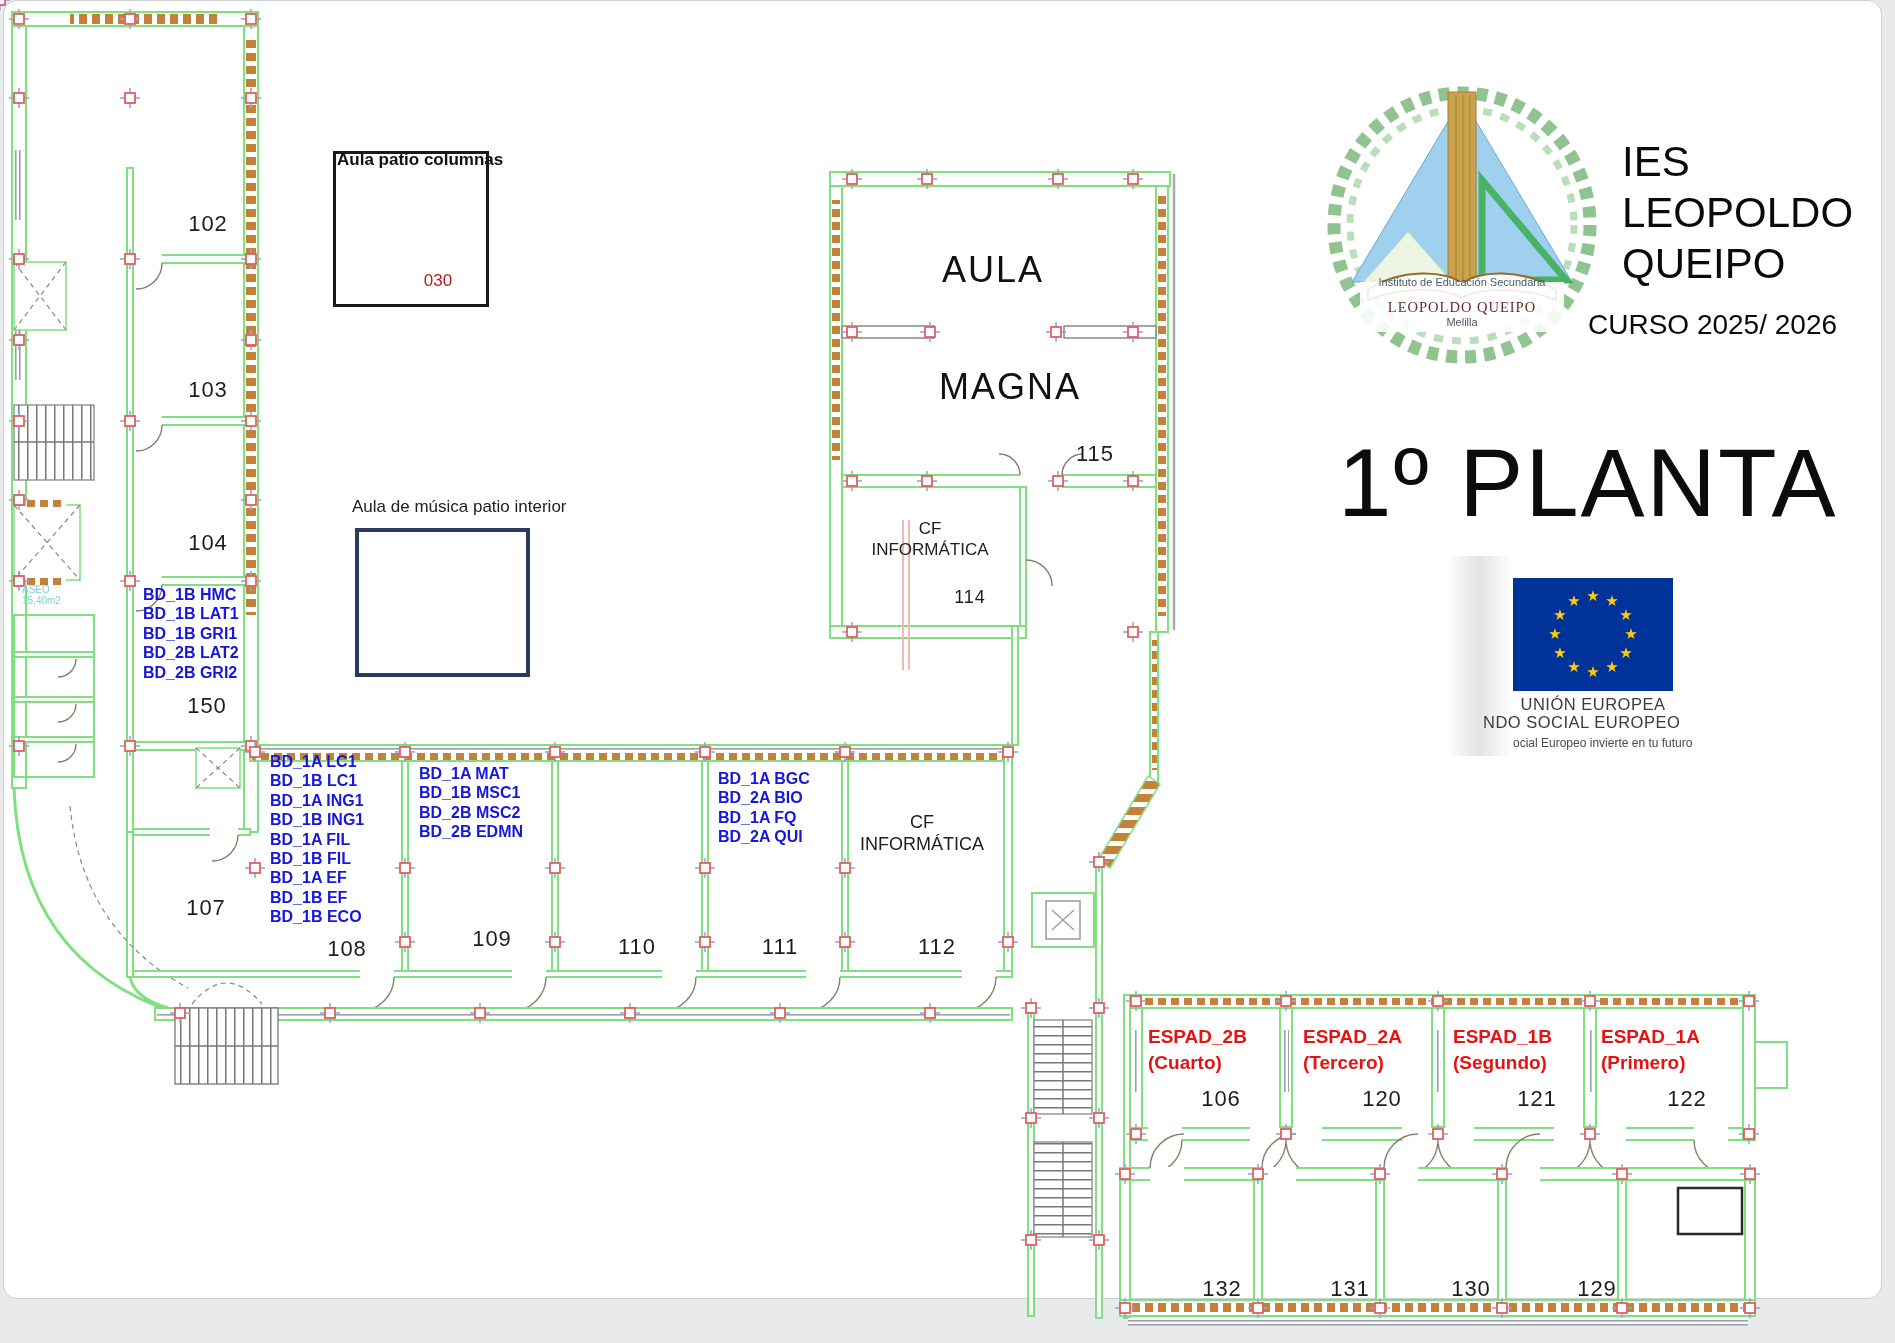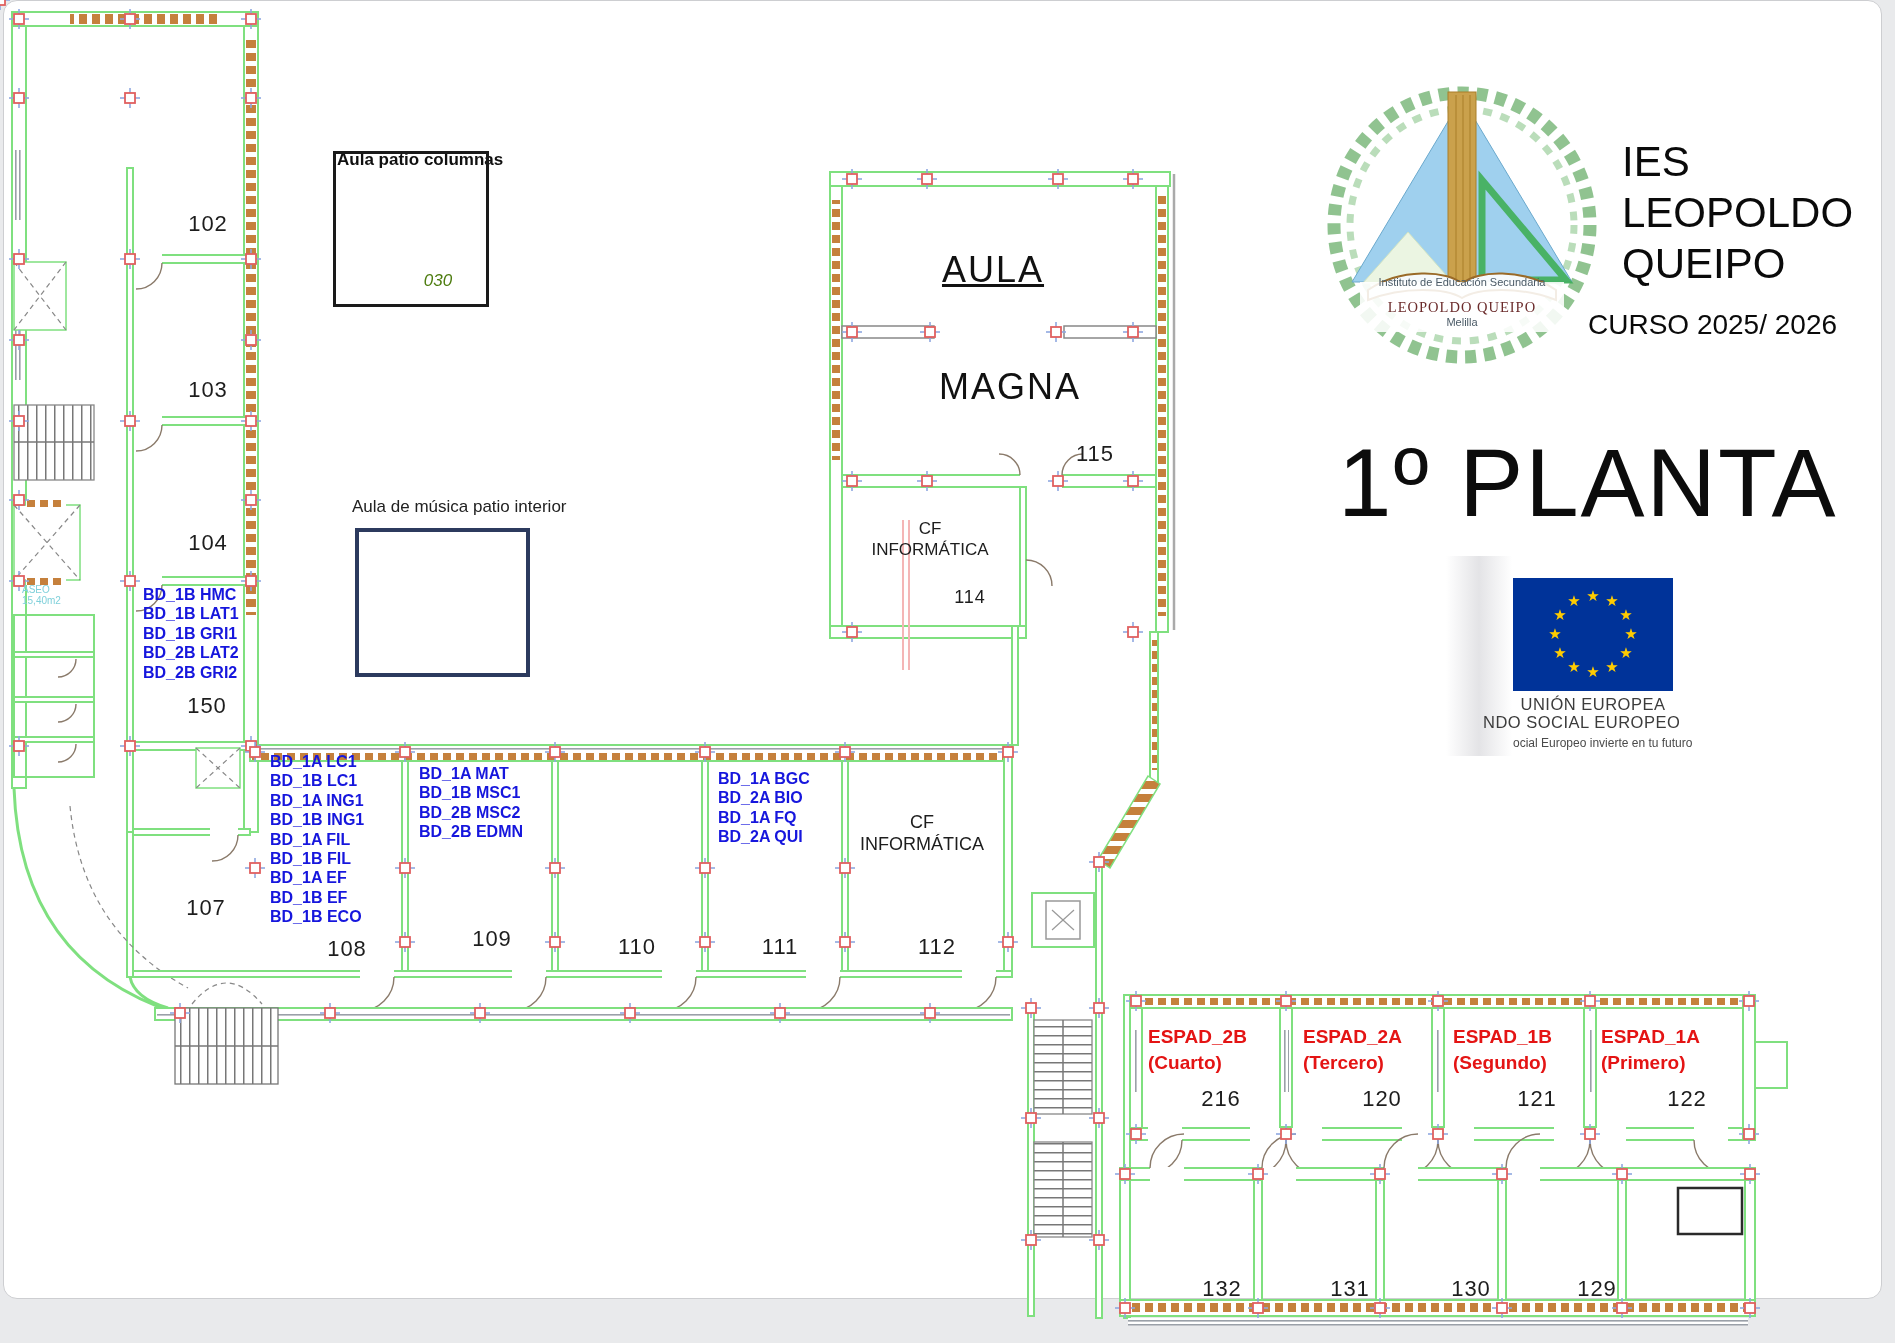--- a/index.html
+++ b/index.html
@@ -3,21 +3,21 @@
 <meta charset="utf-8">
 <style>
   html,body{margin:0;padding:0;background:#e9eaec;}
   #stage{position:relative;width:1895px;height:1343px;background:#e9eaec;overflow:hidden;
          font-family:"Liberation Sans","DejaVu Sans",sans-serif;}
   #sheet{position:absolute;left:3px;top:0;width:1877px;height:1297px;background:#ffffff;
          border:1px solid #cdced1;border-radius:14px;}
   #plan-svg{position:absolute;left:0;top:0;width:1895px;height:1343px;}
   .lbl{position:absolute;color:#1c1c1c;white-space:nowrap;}
   .num{font-size:22px;letter-spacing:1px;transform:translateX(-50%);color:#1d1d1d;}
-  .num-sm{font-size:17px;transform:translateX(-50%);color:#4d7c0f;font-style:italic;}
+  .num-sm{font-size:17px;transform:translateX(-50%);color:#b91c1c;}
   .codes{font-weight:bold;font-size:16px;line-height:19.4px;color:#1616dd;white-space:pre-line;}
   .espad{font-weight:bold;font-size:19px;line-height:26px;color:#e41414;white-space:pre-line;}
   .cf{font-size:18px;line-height:22px;text-align:center;transform:translateX(-50%);
       white-space:pre-line;color:#1d1d1d;}
   .cf-sm{font-size:17px;line-height:21px;}
   .bigword{font-size:36px;letter-spacing:2px;transform:translateX(-50%);color:#111;}
   .bold-note{font-weight:bold;font-size:17px;color:#101010;margin-top:28px;}
   .plain-note{font-size:17px;color:#222;}
   .aseo{font-size:10px;line-height:11px;color:#7fd0da;white-space:pre-line;}
   #box-030{position:absolute;left:333px;top:151px;width:150px;height:150px;border:3px solid #1a1a1a;}
@@ -416,27 +416,27 @@
   <div class="lbl num" style="left:780px;top:934px;">111</div>
 
   <div class="lbl cf" style="left:922px;top:811px;">CF
 INFORMÁTICA</div>
   <div class="lbl num" style="left:937px;top:934px;">112</div>
 
   <div class="lbl cf cf-sm" style="left:930px;top:518px;">CF
 INFORMÁTICA</div>
   <div class="lbl num" style="left:970px;top:587px;font-size:18px;">114</div>
 
-  <div class="lbl bigword" style="left:993px;top:249px;text-decoration:underline;">AULA</div>
+  <div class="lbl bigword" style="left:993px;top:249px;">AULA</div>
   <div class="lbl bigword" style="left:1010px;top:366px;">MAGNA</div>
   <div class="lbl num" style="left:1095px;top:441px;">115</div>
 
   <div class="lbl espad" style="left:1148px;top:1024px;">ESPAD_2B
 (Cuarto)</div>
-  <div class="lbl num" style="left:1221px;top:1086px;">216</div>
+  <div class="lbl num" style="left:1221px;top:1086px;">106</div>
   <div class="lbl espad" style="left:1303px;top:1024px;">ESPAD_2A
 (Tercero)</div>
   <div class="lbl num" style="left:1382px;top:1086px;">120</div>
   <div class="lbl espad" style="left:1453px;top:1024px;">ESPAD_1B
 (Segundo)</div>
   <div class="lbl num" style="left:1537px;top:1086px;">121</div>
   <div class="lbl espad" style="left:1601px;top:1024px;">ESPAD_1A
 (Primero)</div>
   <div class="lbl num" style="left:1687px;top:1086px;">122</div>
 

